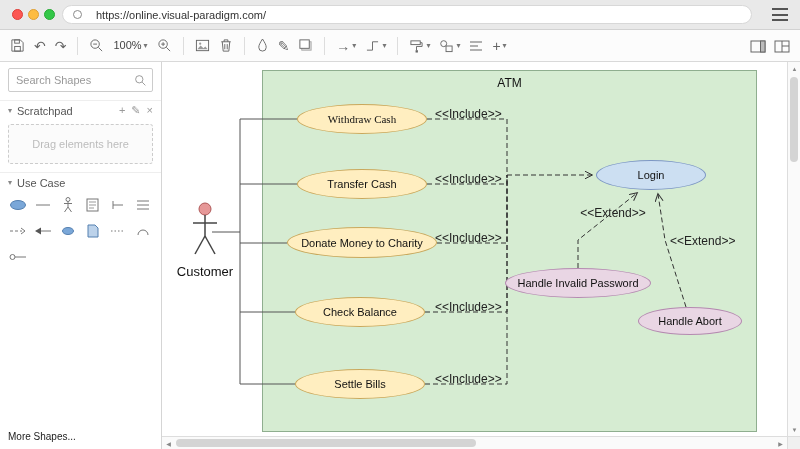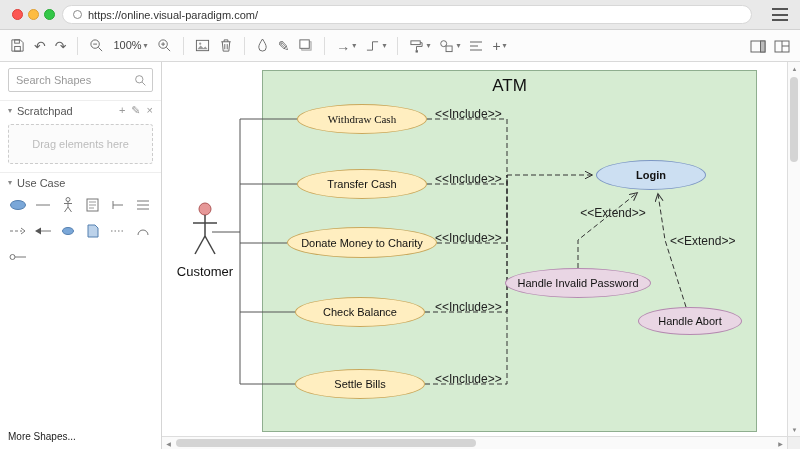--- a/index.html
+++ b/index.html
@@ -5,21 +5,21 @@
   * { margin:0; padding:0; box-sizing:border-box; }
   html,body { width:800px; height:449px; font-family:"Liberation Sans", sans-serif; background:#fff; overflow:hidden; }
   .screen { position:relative; width:800px; height:449px; background:#fff; }
 
   
   .browser-bar { position:absolute; left:0; top:0; width:800px; height:30px; background:#e9e9e9; border-bottom:1px solid #d2d2d2; }
   .dot { position:absolute; top:9px; width:11px; height:11px; border-radius:50%; }
   .dot.red    { left:12px; background:#fc5753; border:1px solid #df3e38; }
   .dot.yellow { left:28px; background:#fdbc40; border:1px solid #de9f34; }
   .dot.green  { left:44px; background:#33c748; border:1px solid #27aa35; }
-  .url-bar { position:absolute; left:62px; top:5px; width:690px; height:19px; background:#fff; border:1px solid #d8d8d8; border-radius:10px; display:flex; align-items:center; padding:0 10px; gap:6px; }
+  .url-bar { position:absolute; left:62px; top:5px; width:690px; height:19px; background:#fff; border:1px solid #d8d8d8; border-radius:10px; display:flex; align-items:center; padding:0 10px; gap:14px; }
   .site-icon { width:9px; height:9px; border:1px solid #8a8a8a; border-radius:50%; flex:none; }
   .url-text { font-size:11px; color:#333; white-space:nowrap; }
   .menu-btn { position:absolute; right:12px; top:8px; width:16px; height:13px; display:flex; flex-direction:column; justify-content:space-between; cursor:pointer; }
   .menu-btn i { display:block; height:2px; background:#555; }
 
   
   .toolbar { position:absolute; left:0; top:30px; width:800px; height:32px; background:#fcfcfc; border-bottom:1px solid #d9d9d9; display:flex; align-items:center; padding:0 10px; gap:9px; }
   .tb { display:flex; align-items:center; gap:2px; color:#666; font-size:14px; line-height:1; cursor:pointer; }
   .tb svg { display:block; }
   .tb .caret { font-size:8px; color:#777; }
@@ -37,21 +37,21 @@
   .sec-head .caret { font-size:8px; color:#888; }
   .sec-tools { margin-left:auto; display:flex; gap:6px; color:#9a9a9a; font-size:11px; }
   .dropzone { position:absolute; left:8px; right:8px; top:62px; height:40px; border:1px dashed #ccc; border-radius:3px; background:#fbfbfb; display:flex; align-items:center; justify-content:center; font-size:11px; color:#bcbcbc; }
   .shape-grid { position:absolute; left:6px; right:6px; top:134px; display:grid; grid-template-columns:repeat(6,1fr); row-gap:8px; }
   .shape-cell { height:18px; display:flex; align-items:center; justify-content:center; cursor:pointer; }
   .more-shapes { position:absolute; left:8px; bottom:7px; font-size:10px; color:#222; cursor:pointer; }
 
   
   .canvas { position:absolute; left:162px; top:62px; right:0; bottom:0; background:#fff; overflow:hidden; }
   .boundary { position:absolute; left:100px; top:8px; width:495px; height:362px; background:var(--boundary_fill,#d6ecd2); border:1px solid var(--boundary_border,#8fae8f); }
-  .boundary-title { text-align:center; padding-top:5px; font-size:17px; color:#111; }
+  .boundary-title { text-align:center; padding-top:5px; font-size:12px; color:#111; }
   .connect-layer { position:absolute; left:0; top:0; width:625px; height:374px; }
   .node { position:absolute; border-radius:50%; display:flex; align-items:center; justify-content:center; font-size:11px; color:#111; text-align:center; cursor:pointer; }
   .uc    { background:var(--use_case_fill,#ffeec0); border:1px solid var(--use_case_border,#c9a85c); }
   .login { background:var(--login_fill,#ccdff2);   border:1px solid var(--login_border,#7d97c4); }
   .ext   { background:var(--extend_fill,#e9d6e4);  border:1px solid var(--extend_border,#b48ab0); }
   .conn-label { position:absolute; font-size:12px; color:#222; text-align:center; cursor:pointer; }
   .actor-wrap { position:absolute; left:30px; top:140px; width:26px; height:78px; cursor:pointer; }
   .actor-label { position:absolute; left:-20px; top:62px; width:66px; text-align:center; font-size:13px; color:#111; }
 
   
@@ -351,21 +351,21 @@
         <line x1="13" y1="34" x2="23" y2="52" stroke="#444" stroke-width="1.5"></line>
       </svg>
       <div class="actor-label">Customer</div>
     </div>
 
     <div class="node uc" style="left:135px; top:42px; width:130px; height:30px;font-family:Liberation Serif, serif;">Withdraw Cash</div>
     <div class="node uc" style="left:135px; top:107px; width:130px; height:30px;">Transfer Cash</div>
     <div class="node uc" style="left:125px; top:165px; width:150px; height:31px;">Donate Money to Charity</div>
     <div class="node uc" style="left:133px; top:235px; width:130px; height:30px;">Check Balance</div>
     <div class="node uc" style="left:133px; top:307px; width:130px; height:30px;">Settle Bills</div>
-    <div class="node login" style="left:434px; top:98px; width:110px; height:30px;font-weight:bold;">Login</div>
+    <div class="node login" style="left:434px; top:98px; width:110px; height:30px;">Login</div>
     <div class="node ext" style="left:343px; top:206px; width:146px; height:30px;">Handle Invalid Password</div>
     <div class="node ext" style="left:476px; top:245px; width:104px; height:28px;">Handle Abort</div>
 
     <div class="conn-label" style="left:273px; top:45px;  width:64px;">&lt;&lt;Include&gt;&gt;</div>
     <div class="conn-label" style="left:273px; top:110px; width:64px;">&lt;&lt;Include&gt;&gt;</div>
     <div class="conn-label" style="left:273px; top:169px; width:64px;">&lt;&lt;Include&gt;&gt;</div>
     <div class="conn-label" style="left:273px; top:238px; width:64px;">&lt;&lt;Include&gt;&gt;</div>
     <div class="conn-label" style="left:273px; top:310px; width:64px;">&lt;&lt;Include&gt;&gt;</div>
     <div class="conn-label" style="left:416px; top:144px; width:70px;">&lt;&lt;Extend&gt;&gt;</div>
     <div class="conn-label" style="left:508px; top:172px; width:64px;">&lt;&lt;Extend&gt;&gt;</div>

